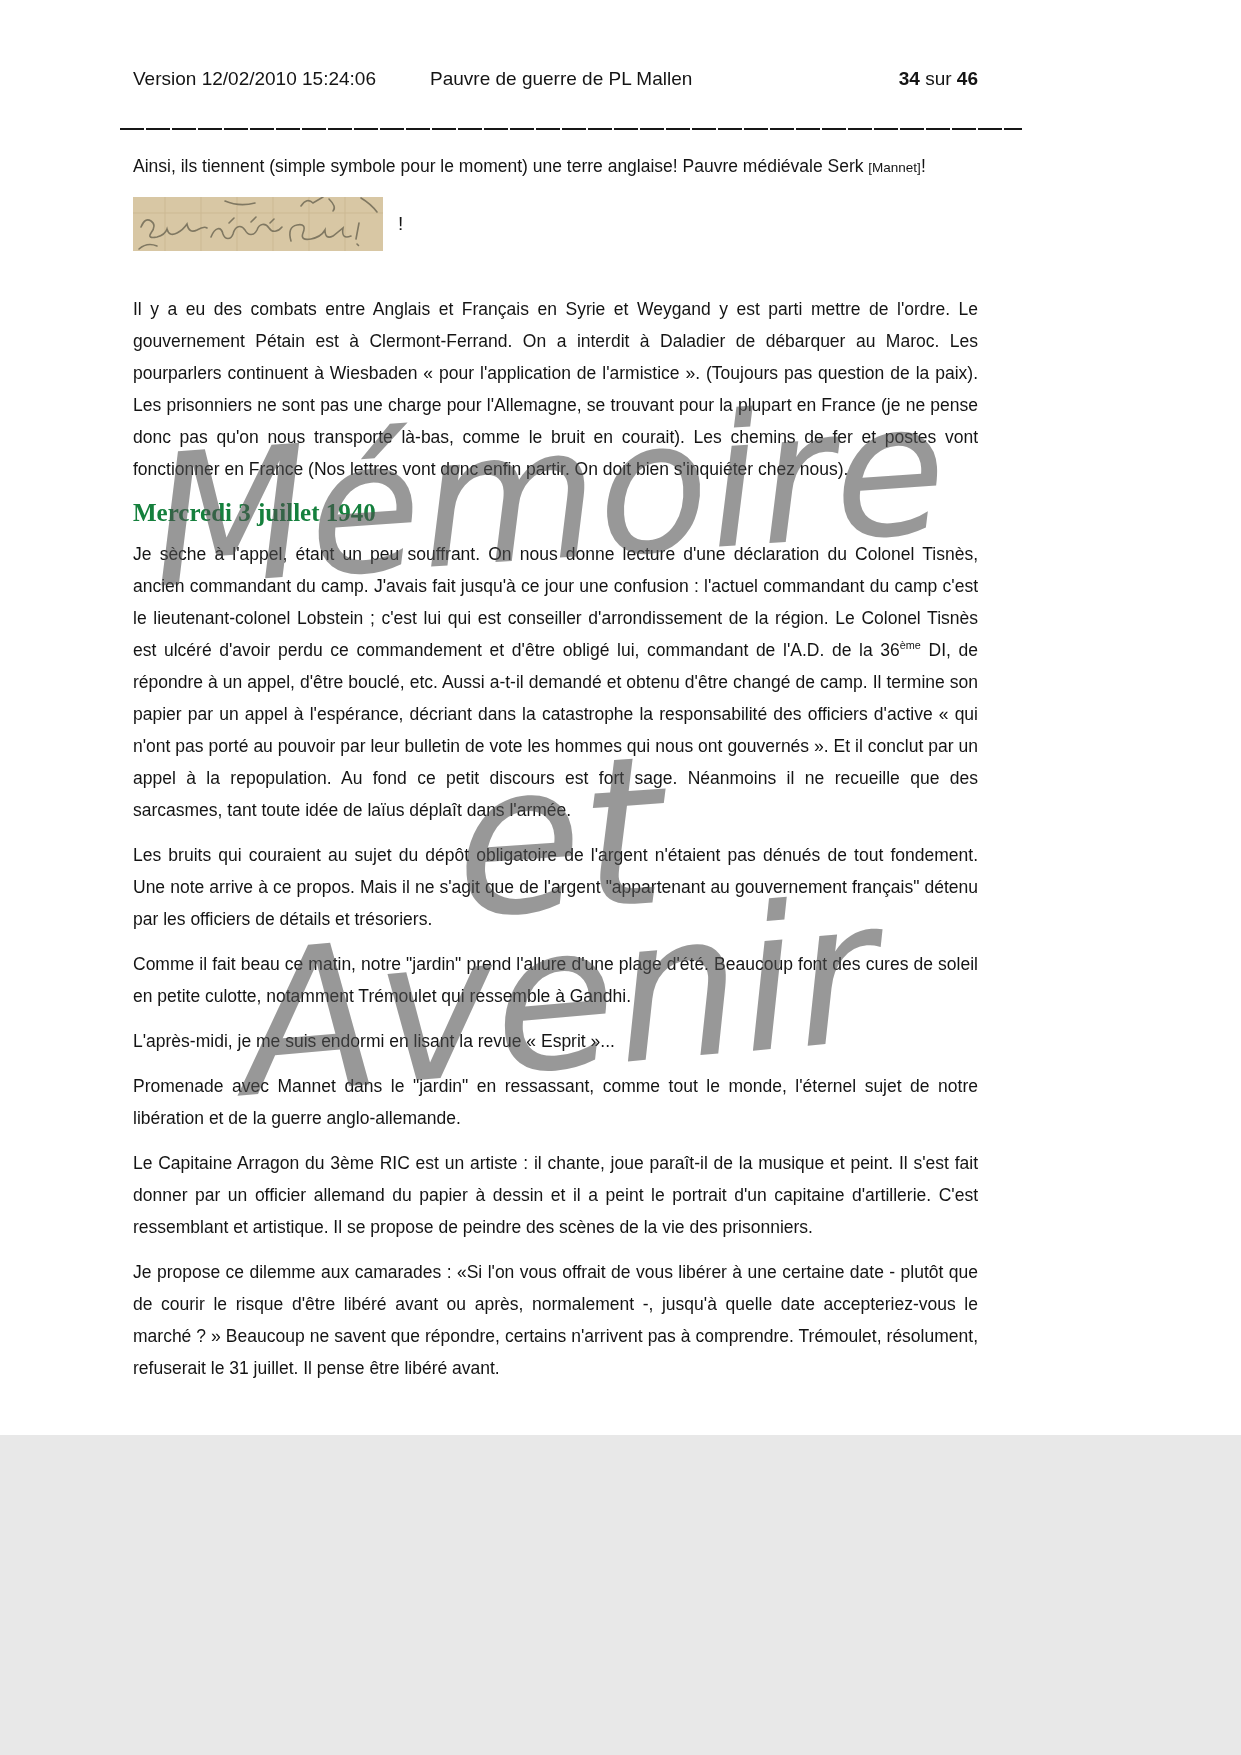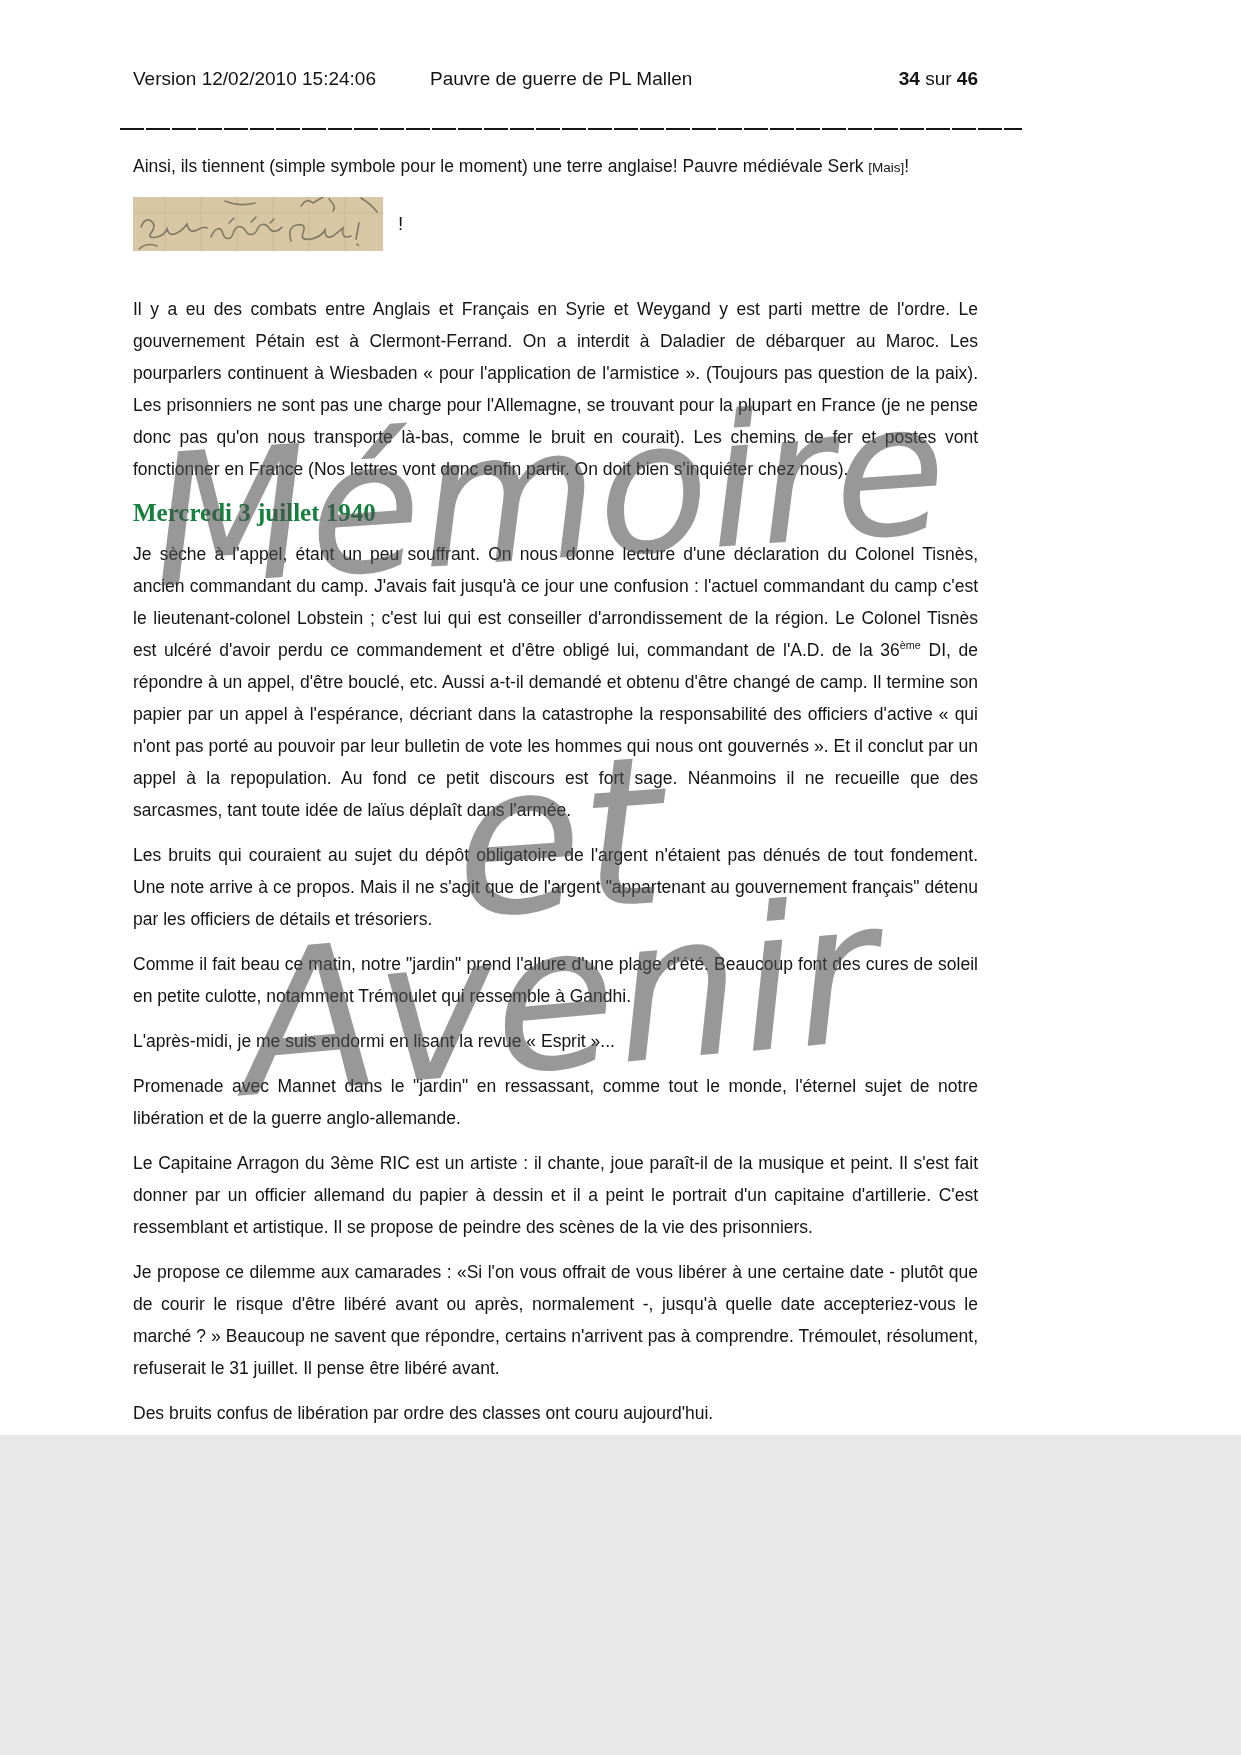--- a/index.html
+++ b/index.html
@@ -50,21 +50,21 @@
   <div class="hdr">
     <span class="hdr-version">Version 12/02/2010 15:24:06</span>
     <span class="hdr-title">Pauvre de guerre de PL Mallen</span>
     <span class="hdr-page"><b>34</b><span> sur </span><b>46</b></span>
   </div>
 
   <div class="divider"></div>
 
   <div class="main">
 
-    <p><span>Ainsi, ils tiennent (simple symbole pour le moment) une terre anglaise! Pauvre médiévale Serk </span><span class="small-bracket">[Mais]</span><span>!</span></p>
+    <p><span>Ainsi, ils tiennent (simple symbole pour le moment) une terre anglaise! Pauvre médiévale Serk </span><span class="small-bracket">[Mannet]</span><span>!</span></p>
 
     <div class="scan-row">
       <svg class="scan-svg" width="250" height="54" viewBox="0 0 250 54" xmlns="http://www.w3.org/2000/svg" role="img">
         <rect x="0" y="0" width="250" height="54" fill="#d8c7a4"></rect>
         <g stroke="#c6b28b" stroke-width="1" opacity="0.65">
           <line x1="32" y1="0" x2="32" y2="54"></line>
           <line x1="68" y1="0" x2="68" y2="54"></line>
           <line x1="104" y1="0" x2="104" y2="54"></line>
           <line x1="140" y1="0" x2="140" y2="54"></line>
           <line x1="176" y1="0" x2="176" y2="54"></line>
@@ -99,21 +99,20 @@
     <p>Comme il fait beau ce matin, notre "jardin" prend l'allure d'une plage d'été. Beaucoup font des cures de soleil en petite culotte, notamment Trémoulet qui ressemble à Gandhi.</p>
 
     <p>L'après-midi, je me suis endormi en lisant la revue « Esprit »...</p>
 
     <p>Promenade avec Mannet dans le "jardin" en ressassant, comme tout le monde, l'éternel sujet de notre libération et de la guerre anglo-allemande.</p>
 
     <p>Le Capitaine Arragon du 3ème RIC est un artiste : il chante, joue paraît-il de la musique et peint. Il s'est fait donner par un officier allemand du papier à dessin et il a peint le portrait d'un capitaine d'artillerie. C'est ressemblant et artistique. Il se propose de peindre des scènes de la vie des prisonniers.</p>
 
     <p>Je propose ce dilemme aux camarades : «Si l'on vous offrait de vous libérer à une certaine date - plutôt que de courir le risque d'être libéré avant ou après, normalement -, jusqu'à quelle date accepteriez-vous le marché ? » Beaucoup ne savent que répondre, certains n'arrivent pas à comprendre. Trémoulet, résolument, refuserait le 31 juillet. Il pense être libéré avant.</p>
 
-    <p>Des bruits confus de libération par ordre des classes ont couru aujourd'hui.</p>
 
 
   </div>
 
   <div class="watermark">
     <span class="wm wm-1" style="color: rgb(79, 79, 79);">Mémoire</span>
     <span class="wm wm-2" style="color: rgb(79, 79, 79);">et</span>
     <span class="wm wm-3" style="color: rgb(79, 79, 79);">Avenir</span>
   </div>
 

